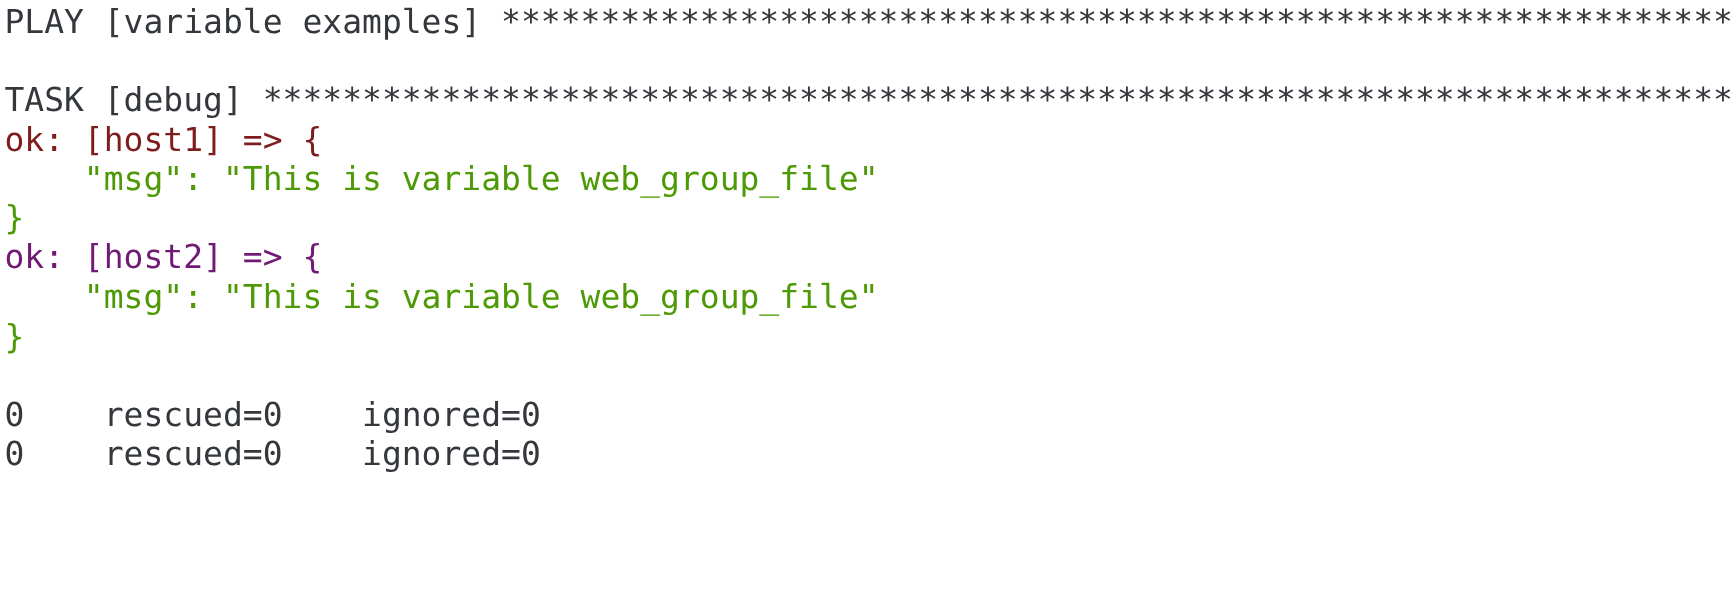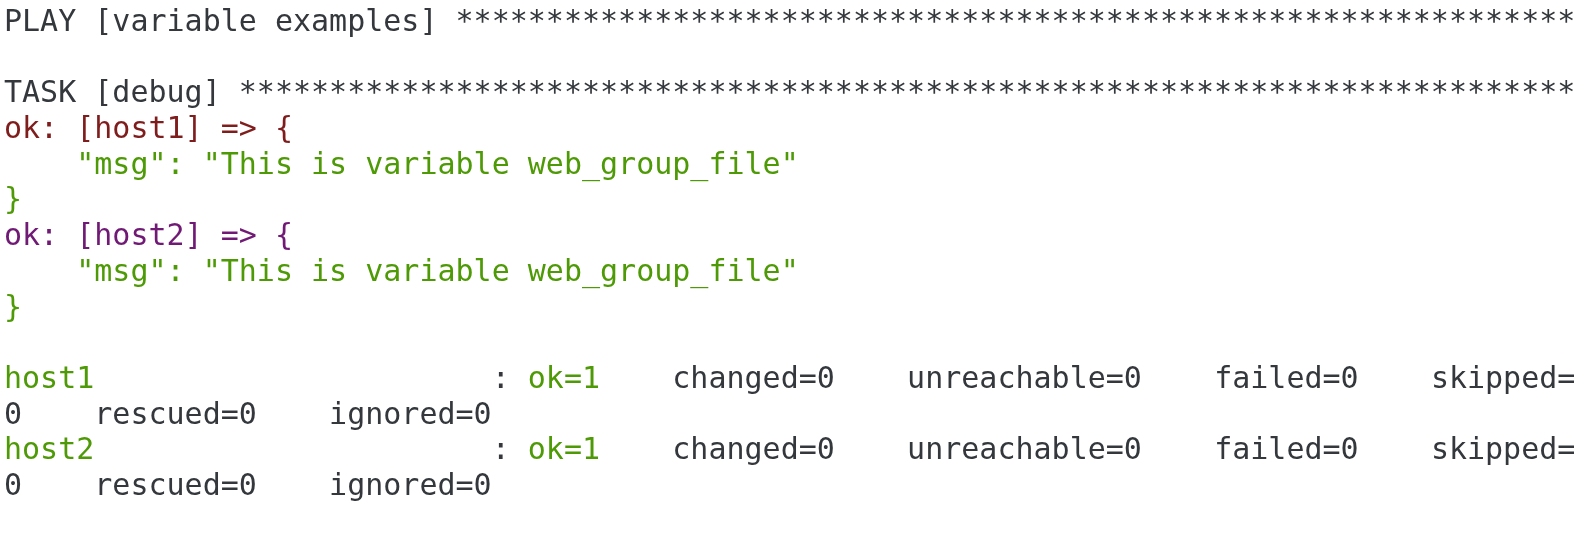--- a/index.html
+++ b/index.html
@@ -35,17 +35,15 @@
     <div class="term-line"><span style="color: rgb(52, 56, 60);">PLAY [variable examples] **************************************************************</span></div>
     <div class="term-line"></div>
     <div class="term-line"><span style="color: rgb(52, 56, 60); text-align: center;">TASK [debug] **************************************************************************</span></div>
     <div class="term-line"><span style="color: #7f1d1d;">ok: [host1] =&gt; {</span></div>
     <div class="term-line"><span style="color: rgb(78, 154, 6);">    "msg": "This is variable web_group_file"</span></div>
     <div class="term-line"><span style="color: rgb(78, 154, 6);">}</span></div>
     <div class="term-line"><span style="color: #701a75;">ok: [host2] =&gt; {</span></div>
     <div class="term-line"><span style="color: rgb(78, 154, 6);">    "msg": "This is variable web_group_file"</span></div>
     <div class="term-line"><span style="color: rgb(78, 154, 6);">}</span></div>
     <div class="term-line"></div>
-    <div class="term-line"><span style="color: rgb(78, 154, 6);">host1</span><span style="color: rgb(52, 56, 60);">                      : </span><span style="color: rgb(78, 154, 6);">ok=1</span><span style="color: rgb(52, 56, 60);">    changed=0    unreachable=0    failed=0    skipped=</span></div>
     <div class="term-line"><span style="color: rgb(52, 56, 60);">0    rescued=0    ignored=0</span></div>
-    <div class="term-line"><span style="color: rgb(78, 154, 6);">host2</span><span style="color: rgb(52, 56, 60);">                      : </span><span style="color: rgb(78, 154, 6);">ok=1</span><span style="color: rgb(52, 56, 60);">    changed=0    unreachable=0    failed=0    skipped=</span></div>
     <div class="term-line"><span style="color: rgb(52, 56, 60);">0    rescued=0    ignored=0</span></div>
   </div>
 
 </body></html>

